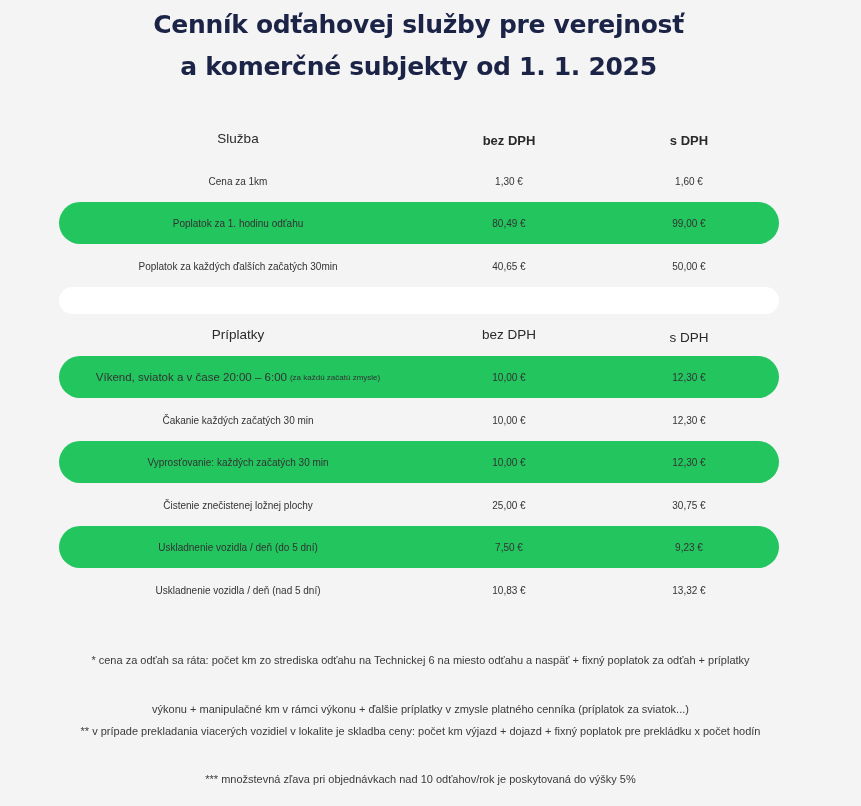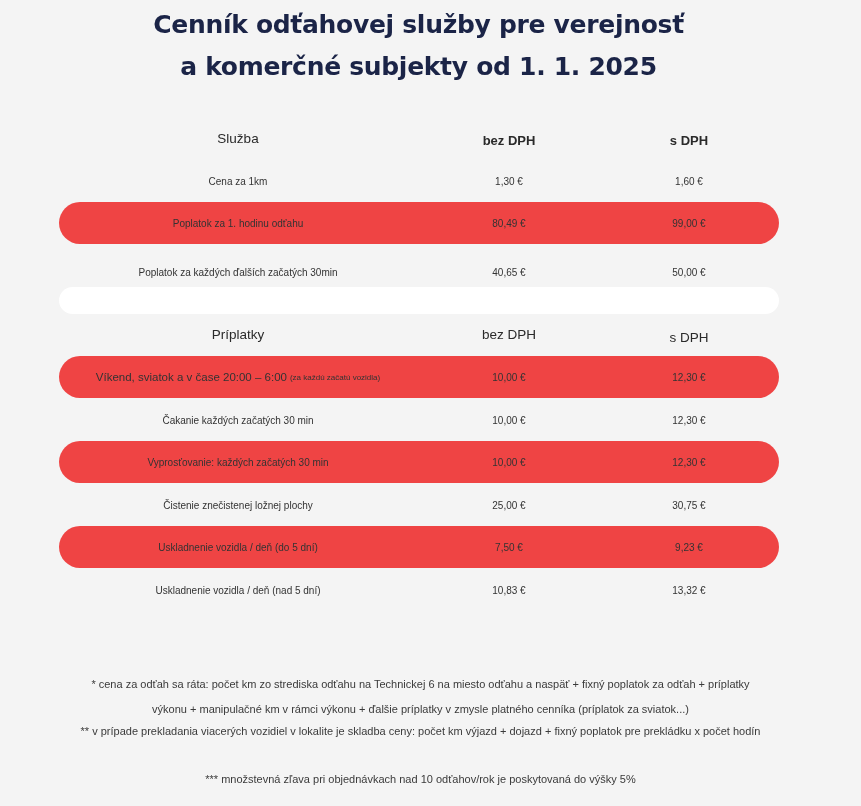--- a/index.html
+++ b/index.html
@@ -30,21 +30,21 @@
     }
     .title div { white-space: nowrap; }
 
     .row {
       position: absolute;
       left: 59px;
       width: 720px;
       height: 42px;
       border-radius: 21px;
     }
-    .row.hl { background: #ef4444; }
+    .row.hl { background: #22c55e; }
     .row.spacer { height: 27px; border-radius: 14px; background: #ffffff; }
 
     .cell {
       position: absolute;
       top: 0;
       height: 100%;
       display: flex;
       align-items: center;
       justify-content: center;
       white-space: nowrap;
@@ -91,38 +91,38 @@
   <div class="cell c-bez">1,30 €</div>
   <div class="cell c-s">1,60 €</div>
 </div>
 
 <div class="row hl" style="top:202px;">
   <div class="cell c-name">Poplatok za 1. hodinu odťahu</div>
   <div class="cell c-bez">80,49 €</div>
   <div class="cell c-s">99,00 €</div>
 </div>
 
-<div class="row" style="top:251px;">
+<div class="row" style="top:245px;">
   <div class="cell c-name">Poplatok za každých ďalších začatých 30min</div>
   <div class="cell c-bez">40,65 €</div>
   <div class="cell c-s">50,00 €</div>
 </div>
 
 <div class="row spacer" style="top:287px;"></div>
 
 <div class="row hdr hdr2" style="top:313px;">
   <div class="cell c-name">Príplatky</div>
   <div class="cell c-bez">bez DPH</div>
   <div class="cell c-s">s DPH</div>
 </div>
 
 <div class="row hl" style="top:356px;">
   <div class="cell c-name" style="font-size:11.5px;">
     <span>Víkend, sviatok a v čase 20:00 – 6:00</span>
-    <span class="small-note">(za každú začatú vozidla)</span>
+    <span class="small-note">(za každú začatú zmysle)</span>
   </div>
   <div class="cell c-bez">10,00 €</div>
   <div class="cell c-s">12,30 €</div>
 </div>
 
 <div class="row" style="top:399px;">
   <div class="cell c-name">Čakanie každých začatých 30 min</div>
   <div class="cell c-bez">10,00 €</div>
   <div class="cell c-s">12,30 €</div>
 </div>
@@ -144,18 +144,18 @@
   <div class="cell c-bez">7,50 €</div>
   <div class="cell c-s">9,23 €</div>
 </div>
 
 <div class="row" style="top:569px;">
   <div class="cell c-name">Uskladnenie vozidla / deň (nad 5 dní)</div>
   <div class="cell c-bez">10,83 €</div>
   <div class="cell c-s">13,32 €</div>
 </div>
 
-<div class="note" style="top:673px;">* cena za odťah sa ráta: počet km zo strediska odťahu na Technickej 6 na miesto odťahu a naspäť + fixný poplatok za odťah + príplatky</div>
+<div class="note" style="top:649px;">* cena za odťah sa ráta: počet km zo strediska odťahu na Technickej 6 na miesto odťahu a naspäť + fixný poplatok za odťah + príplatky</div>
 <div class="note" style="top:698px;">
   <div>výkonu + manipulačné km v rámci výkonu + ďalšie príplatky v zmysle platného cenníka (príplatok za sviatok...)</div>
   <div>** v prípade prekladania viacerých vozidiel v lokalite je skladba ceny: počet km výjazd + dojazd + fixný poplatok pre prekládku x počet hodín</div>
 </div>
 <div class="note" style="top:768px;">*** množstevná zľava pri objednávkach nad 10 odťahov/rok je poskytovaná do výšky 5%</div>
 
 </body></html>

